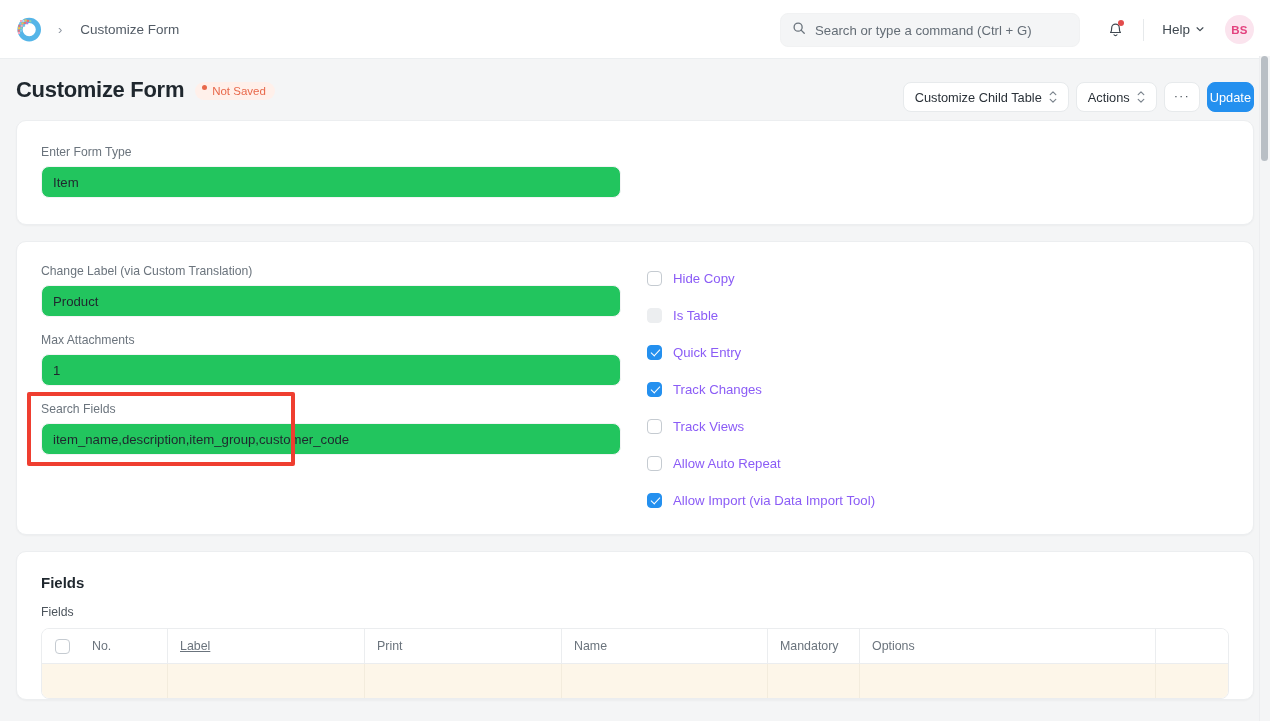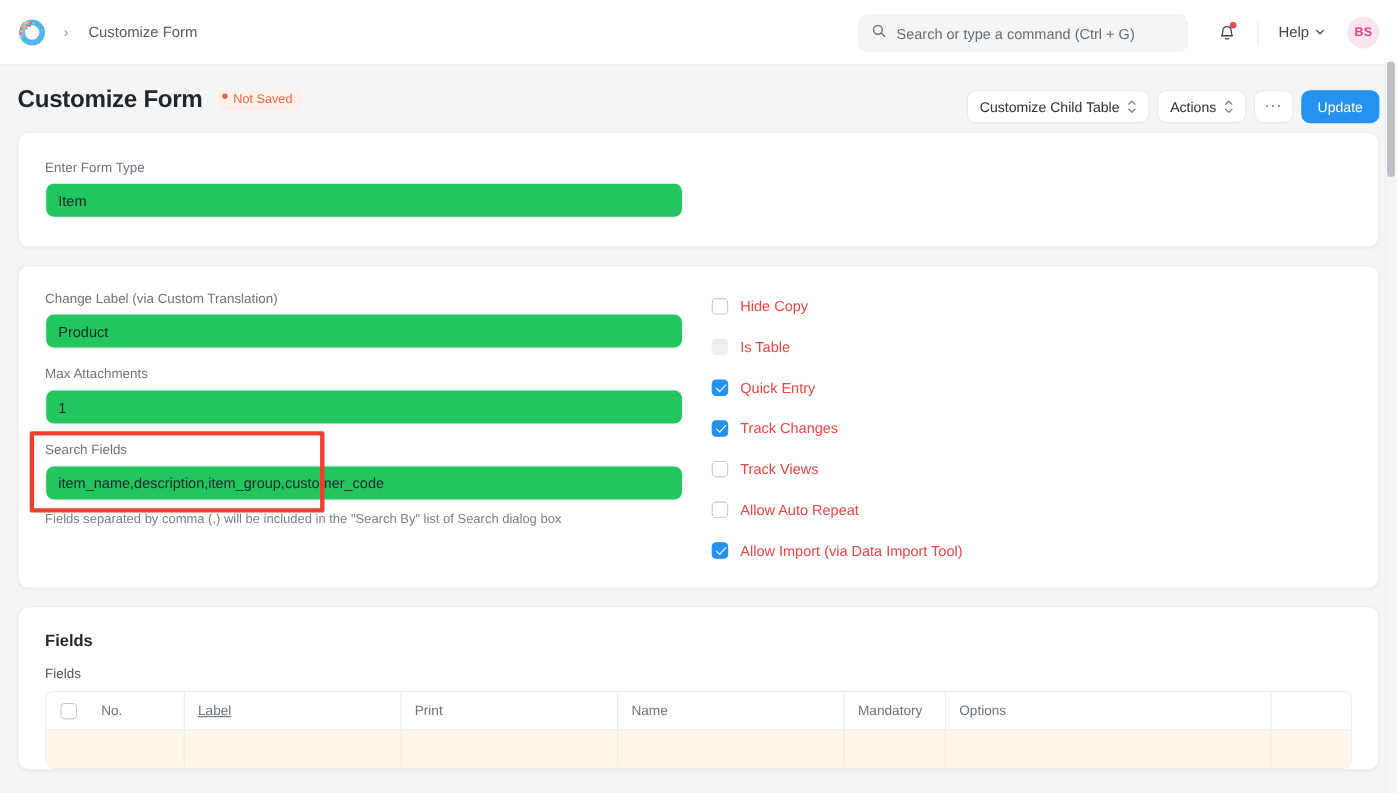--- a/index.html
+++ b/index.html
@@ -125,21 +125,21 @@
     display: inline-flex; align-items: center;
     padding: 0 11px;
     background: #ffffff;
     border: 1px solid #e7eaec;
     color: #2a3138;
     gap: 7px;
     white-space: nowrap;
   }
   .btn.primary {
     background: #2490ef; border-color: #2490ef; color: #fff;
-    font-weight: 500; padding: 0 14px;
+    font-weight: 500; padding: 0 2px;
   }
   .btn.icon-only { padding: 0 9px; }
   .updown {
     display: inline-flex; flex-direction: column; gap: 2px;
     color: #7b848d; line-height: 0;
   }
   .updown svg { display: block; }
   .dots { letter-spacing: 1px; color: #4c545c; font-size: 13px; line-height: 1; position: relative; top: -2px;}
 
   
@@ -211,21 +211,21 @@
     position: absolute;
     left: 4.6px; top: 1.6px;
     width: 4px; height: 8px;
     border: solid #fff;
     border-width: 0 1.8px 1.8px 0;
     transform: rotate(43deg);
   }
   .cbox.disabled {
     background: #eceef0; border-color: #eceef0;
   }
-  .cblabel { font-size: 13.2px; color: #ef4444; }
+  .cblabel { font-size: 13.2px; color: #8b5cf6; }
 
   
   .section-title {
     font-size: 15px; font-weight: 700; color: #1f272e;
     margin-bottom: 14px;
   }
   .section-sub {
     font-size: 11.8px; color: #78818a; margin-bottom: 17px;
   }
   .grid-label {
@@ -409,21 +409,20 @@
           <span class="field-label">Change Label (via Custom Translation)</span>
           <div class="control">Product</div>
         </div>
         <div class="field" style="margin-bottom:16px">
           <span class="field-label">Max Attachments</span>
           <div class="control">1</div>
         </div>
         <div class="field">
           <span class="field-label">Search Fields</span>
           <div class="control">item_name,description,item_group,customer_code</div>
-          <div class="field-help">Fields separated by comma (,) will be included in the "Search By" list of Search dialog box</div>
         </div>
       </div>
 
       <div class="col-right">
         <div class="cbrow">
           <span class="cbox"></span>
           <span class="cblabel">Hide Copy</span>
         </div>
         <div class="cbrow">
           <span class="cbox disabled"></span>

